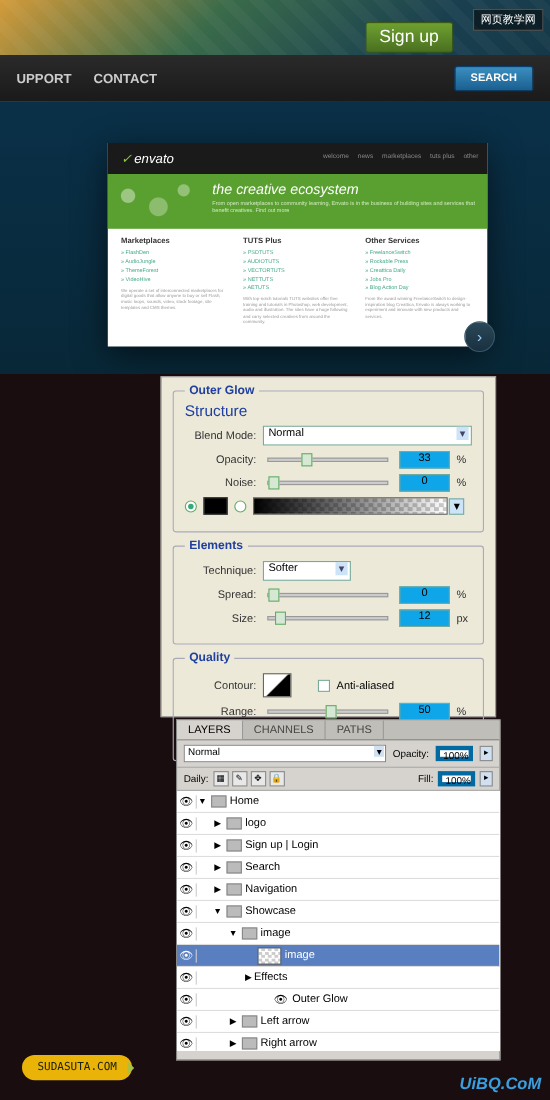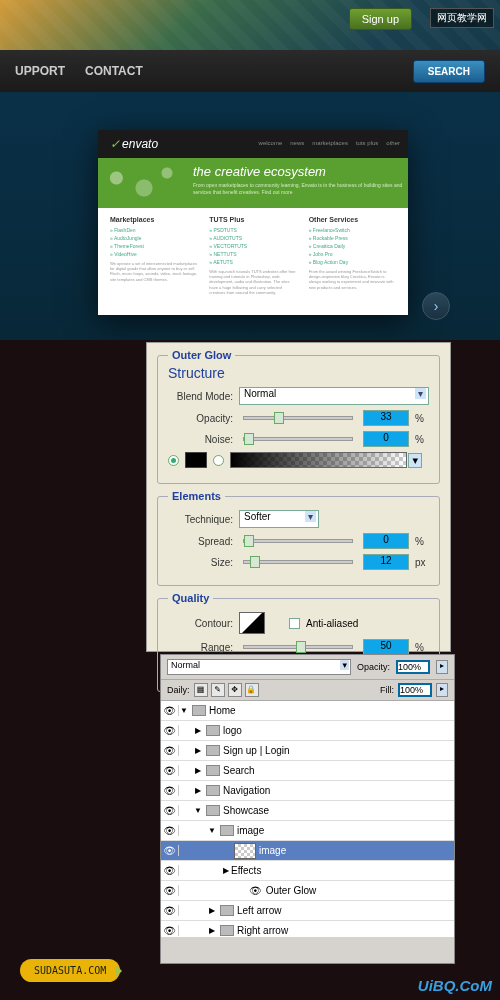--- a/index.html
+++ b/index.html
@@ -3,28 +3,28 @@
 <meta charset="utf-8">
 <style>
 * { margin: 0; padding: 0; box-sizing: border-box; font-family: Tahoma, Arial, sans-serif; }
 body { width: 500px; height: 1000px; background: #1a0d10; overflow: hidden; position: relative; }
 
 
 .hero { height: 340px; background: linear-gradient(135deg, #d49b3a 0%, #3a6b4a 25%, #1a4050 50%, #0a2838 100%); position: relative; overflow: hidden; }
 .hero::before { content:''; position:absolute; inset:0; background-image: repeating-linear-gradient(45deg, rgba(255,255,255,0.03) 0 10px, transparent 10px 20px); }
 .top-text { position:absolute; top:5px; left:50%; transform:translateX(-50%); color:#d0d8e0; font-size:13px; text-align:center; letter-spacing:1px; font-family:monospace; }
 .top-text .xx { color:#e83; }
-.signup-btn { position:absolute; top:8px; right:88px; background:linear-gradient(#6ea030,#4a7020); color:#fff; padding:4px 12px; border-radius:3px; font-size:11px; border:1px solid #3a5818; }
+.signup-btn { position:absolute; top:20px; right:88px; background:linear-gradient(#6ea030,#4a7020); color:#fff; padding:4px 12px; border-radius:3px; font-size:16px; border:1px solid #3a5818; }
 .wm1 { position:absolute; top:8px; right:6px; color:#fff; font-size:10px; background:rgba(0,0,0,0.5); padding:2px 6px; border:1px solid #555; }
 .navbar { position:absolute; top:50px; left:0; right:0; height:42px; background:linear-gradient(#2a2a2a,#1a1a1a); display:flex; align-items:center; padding:0 15px; justify-content:space-between; }
 .nav-links { display:flex; gap:20px; }
 .nav-links span { color:#ccc; font-size:12px; font-weight:bold; }
 .search-btn { background:linear-gradient(#3a8fc0,#1a5f90); color:#fff; padding:5px 14px; border-radius:3px; font-size:10px; font-weight:bold; border:1px solid #0a4070; }
 .content-area { position:absolute; top:92px; left:0; right:0; height:248px; background:linear-gradient(#0a3048,#082838); }
-.showcase { position:absolute; top:38px; left:98px; width:310px; height:185px; background:#fff; box-shadow:0 8px 30px rgba(0,0,0,0.6); }
+.showcase { position:absolute; top:38px; left:98px; width:345px; height:185px; background:#fff; box-shadow:0 8px 30px rgba(0,0,0,0.6); }
 .showcase-header { height:78px; background:linear-gradient(#1a1a1a 0 28px, #5aa030 28px 100%); position:relative; }
 .envato-logo { position:absolute; top:7px; left:12px; color:#fff; font-size:12px; font-style:italic; }
 .envato-logo::before { content:'✓'; color:#8c3; margin-right:2px; }
 .mini-nav { position:absolute; top:10px; right:8px; display:flex; gap:8px; }
 .mini-nav span { color:#888; font-size:6px; }
 .hero-text { position:absolute; top:34px; left:95px; color:#fff; font-size:13px; font-style:italic; font-family:Liberation Sans, sans-serif; }
 .hero-sub { position:absolute; top:52px; left:95px; color:#d0e8c0; font-size:5px; line-height:1.3; }
 .bokeh { position:absolute; top:28px; left:0; width:92px; height:50px; background: radial-gradient(circle at 20% 40%, rgba(255,255,255,0.4) 6px, transparent 7px), radial-gradient(circle at 50% 60%, rgba(255,255,255,0.3) 8px, transparent 9px), radial-gradient(circle at 75% 30%, rgba(255,255,255,0.35) 5px, transparent 6px); }
 .showcase-cols { display:flex; padding:8px 12px; gap:12px; font-size:7px; }
 .col { flex:1; }
@@ -59,21 +59,21 @@
 
 
 .panel2 { position:absolute; top:654px; left:160px; width:295px; height:310px; background:#d6d3ce; border:1px solid #888; font-size:10px; }
 .tabs { display:flex; background:#c0beb8; border-bottom:1px solid #888; }
 .tab { padding:3px 10px; font-size:10px; color:#444; border-right:1px solid #999; }
 .tab.active { background:#d6d3ce; color:#000; }
 .layer-opts { display:flex; align-items:center; padding:4px 6px; gap:6px; border-bottom:1px solid #aaa; }
 .mini-select { height:16px; border:1px solid #888; background:#fff; font-size:9px; padding:0 3px; position:relative; flex:1; }
 .mini-select::after { content:'▾'; position:absolute; right:1px; background:#d0e0f0; padding:0 2px; }
 .opt-label { font-size:9px; }
-.pct-input { width:34px; height:14px; border:2px solid #0369a1; background:#fff; font-size:9px; text-align:left; }
+.pct-input { width:34px; height:14px; border:4px solid #0369a1; background:#fff; font-size:9px; text-align:right; }
 .arrow-btn { width:12px; height:14px; background:#d0e0f0; border:1px solid #888; font-size:8px; text-align:center; }
 .lock-row { display:flex; align-items:center; padding:3px 6px; gap:4px; border-bottom:1px solid #aaa; }
 .lock-icons { display:flex; gap:3px; }
 .lock-ic { width:14px; height:14px; border:1px solid #888; background:#e8e8e8; font-size:8px; text-align:center; line-height:12px; }
 .layers-list { overflow-y:auto; height:236px; background:#fff; }
 .layer-row { display:flex; align-items:center; height:20px; border-bottom:1px solid #ddd; font-size:10px; }
 .layer-row.sel { background:#5a7fc0; color:#fff; }
 .eye { width:18px; text-align:center; border-right:1px solid #ccc; font-size:10px; }
 .indent { display:inline-block; }
 .tw { width:10px; text-align:center; font-size:8px; }
@@ -235,20 +235,25 @@
       <div class="slider">
           <div class="slider-thumb" style="left:0"></div>
         </div>
       <div class="num-input">0</div>
       <div class="unit">%</div>
     </div>
   </fieldset>
 </div>
 
 <div class="panel2">
+  <div class="tabs">
+    <div class="tab active">LAYERS</div>
+    <div class="tab">CHANNELS</div>
+    <div class="tab">PATHS</div>
+  </div>
   <div class="layer-opts">
     <div class="mini-select">Normal</div>
     <div class="opt-label">Opacity:</div>
     <div class="pct-input">100%</div>
     <div class="arrow-btn">▸</div>
   </div>
   <div class="lock-row">
     <div class="opt-label">Daily:</div>
     <div class="lock-icons">
       <div class="lock-ic">▦</div>

